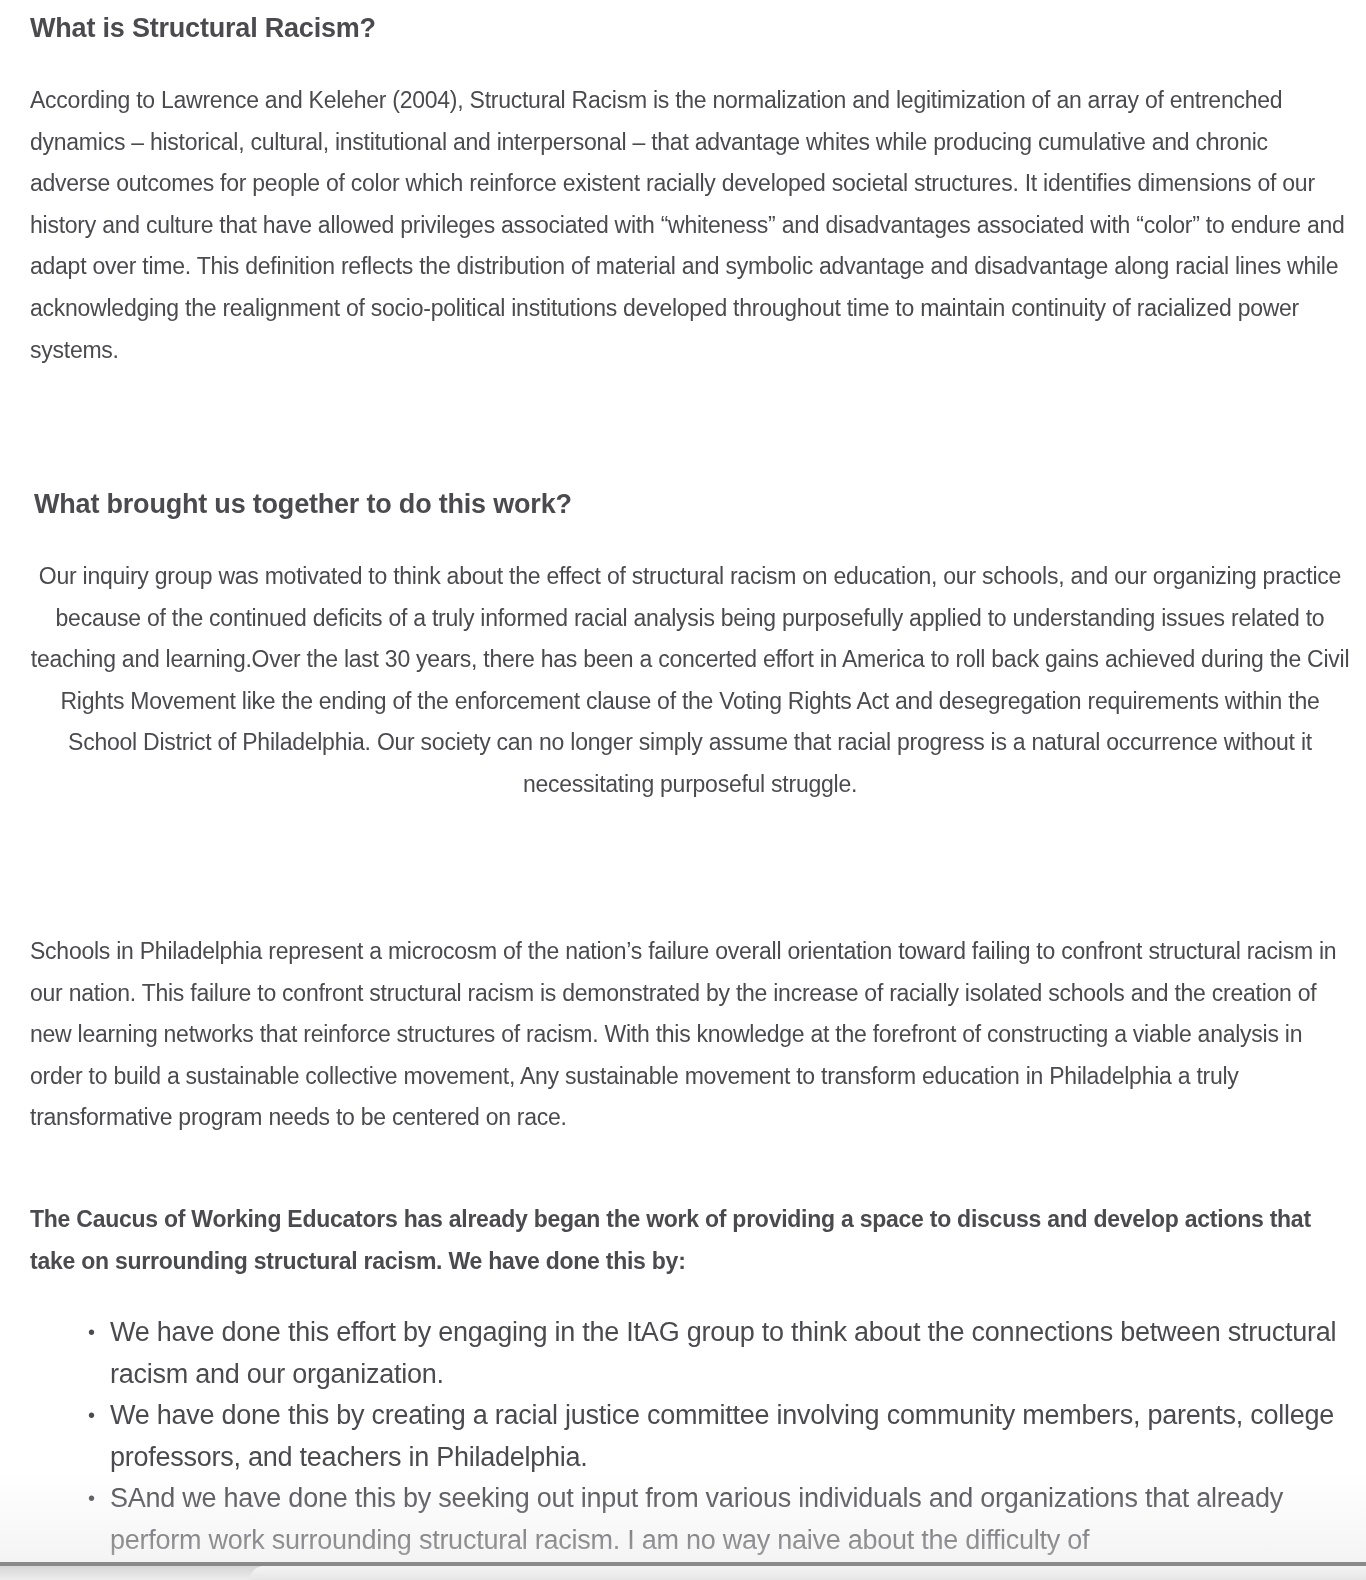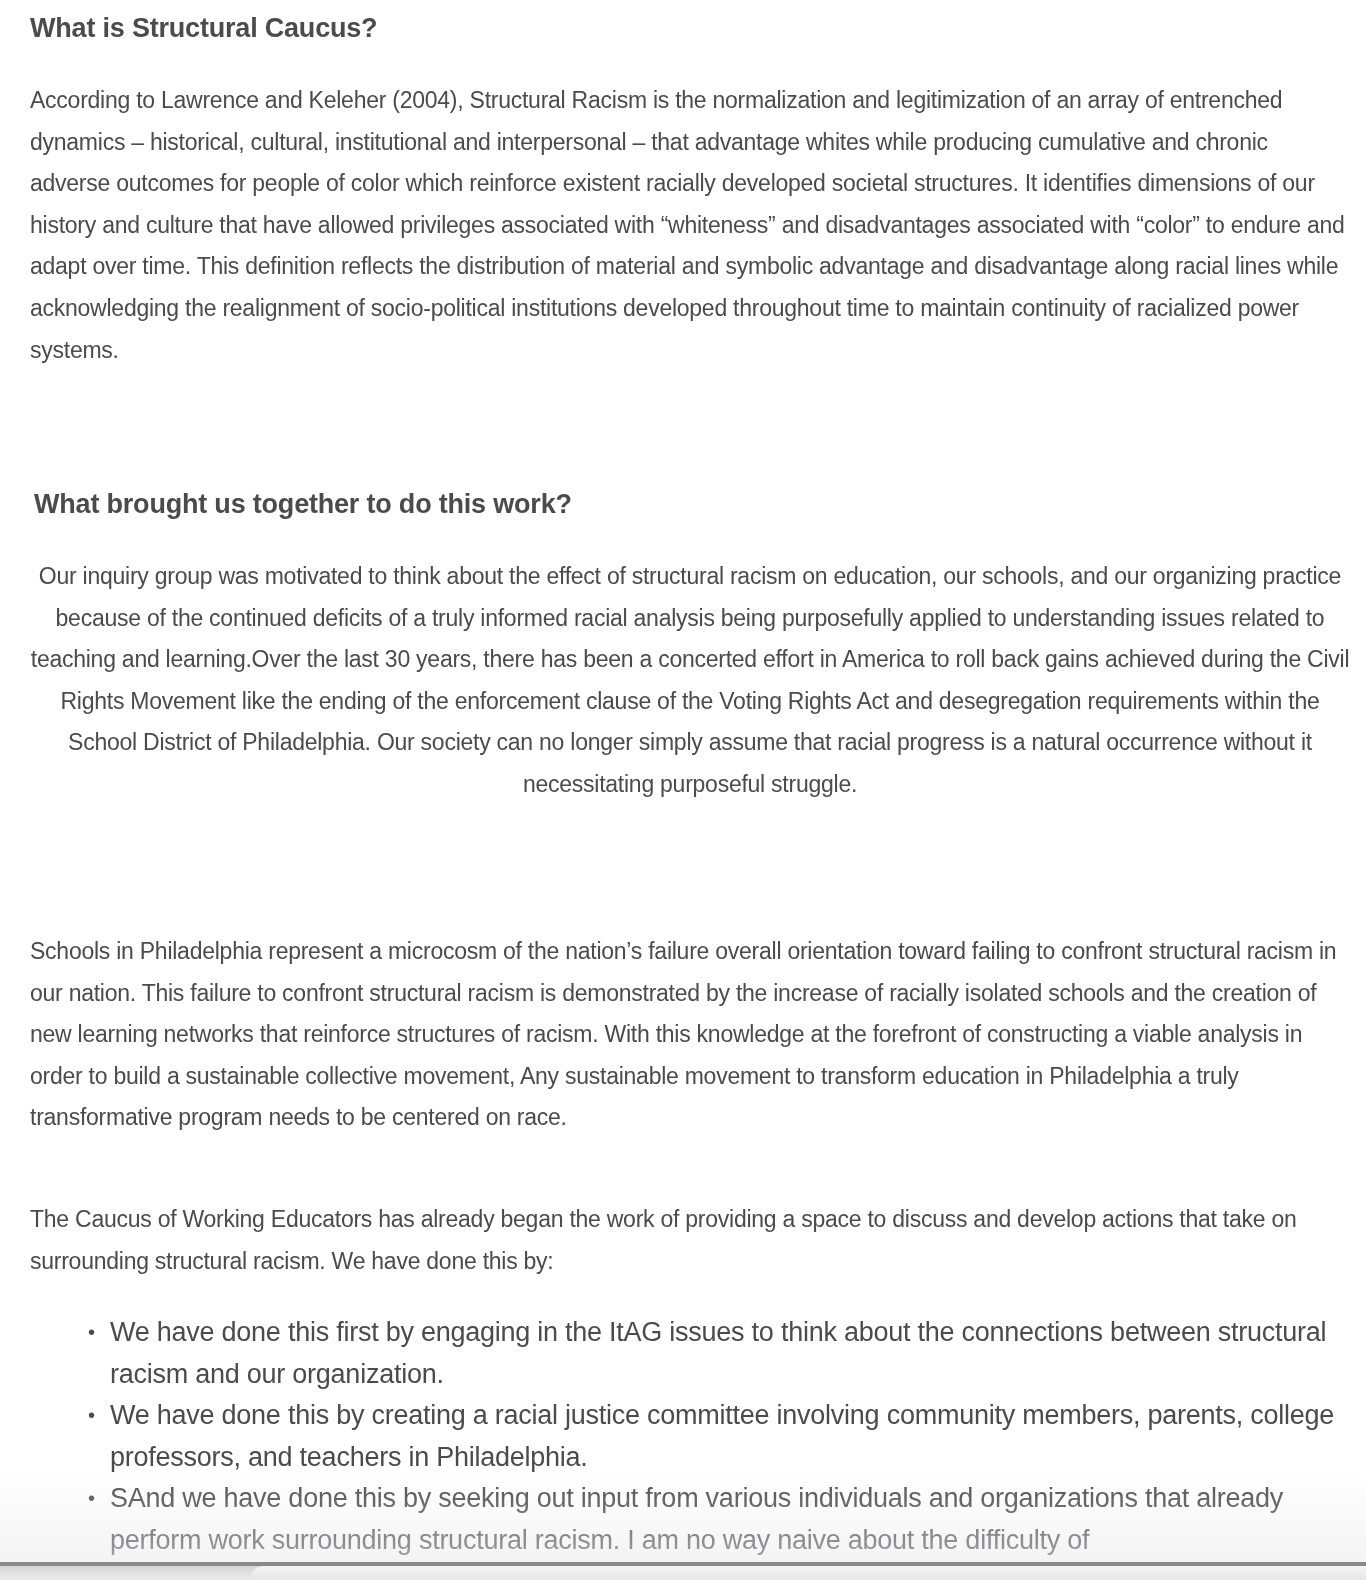--- a/index.html
+++ b/index.html
@@ -35,21 +35,21 @@
     margin: 0;
     letter-spacing: -0.25px;
     position: absolute;
     left: 0;
     width: 1320px;
   }
   #p1 { top: 80px; }
   #h2 { position: absolute; top: 484px; left: 4px; }
   #p2 { top: 556px; text-align: center; }
   #p3 { top: 931px; }
-  #p4 { top: 1199px; width: 1310px; }
+  #p4 { top: 1199px; width: 1310px; font-weight: bold; }
   ul.bullets {
     position: absolute;
     top: 1312px;
     left: 0;
     margin: 0;
     padding: 0 0 0 80px;
     list-style: none;
     font-size: 27px;
     line-height: 41.6px;
     letter-spacing: -0.25px;
@@ -98,32 +98,32 @@
     top: 0;
     height: 14px;
     border-top-left-radius: 14px;
     background: linear-gradient(to bottom, #f4f4f4, #e6e6e6);
   }
 </style>
 </head>
 <body>
 
 <div class="content">
-  <h2 id="h1" class="section-heading">What is Structural Caucus?</h2>
+  <h2 id="h1" class="section-heading">What is Structural Racism?</h2>
   <p id="p1" class="para">According to Lawrence and Keleher (2004), Structural Racism is the normalization and legitimization of an array of entrenched dynamics – historical, cultural, institutional and interpersonal – that advantage whites while producing cumulative and chronic adverse outcomes for people of color which reinforce existent racially developed societal structures. It identifies dimensions of our history and culture that have allowed privileges associated with “whiteness” and disadvantages associated with “color” to endure and adapt over time. This definition reflects the distribution of material and symbolic advantage and disadvantage along racial lines while acknowledging the realignment of socio-political institutions developed throughout time to maintain continuity of racialized  power systems.</p>
 
   <h2 id="h2" class="section-heading">What brought us together to do this work?</h2>
   <p id="p2" class="para">Our inquiry group was motivated to think about the effect of structural racism on education, our schools, and our organizing practice because of the continued deficits of a truly informed racial analysis being purposefully applied to understanding issues related to teaching and learning.Over the last 30 years, there has been a concerted effort in America to roll back gains achieved during the Civil Rights Movement like the ending of the enforcement clause of the Voting Rights Act and desegregation requirements within the School District of Philadelphia. Our society can no longer simply assume that racial progress is a natural occurrence without it necessitating purposeful struggle.</p>
   <p id="p3" class="para">Schools in Philadelphia represent a microcosm of the nation’s failure overall orientation toward failing to confront structural racism in our nation. This failure to confront structural racism is demonstrated by the increase of racially isolated schools and the creation of new learning networks that reinforce structures of racism.  With this knowledge at the forefront of constructing a viable analysis in order to build a sustainable collective movement, Any sustainable movement to transform education in Philadelphia a truly transformative program needs to be centered on race.</p>
   <p id="p4" class="para">The Caucus of Working Educators has already began the work of providing a space to discuss and develop actions that take on surrounding structural racism. We have done this by:</p>
 
   <ul class="bullets">
     <li>
       <span class="bullet">•</span>
-      <span>We have done this first by engaging in the ItAG issues to think about the connections between structural racism and our organization.</span>
+      <span>We have done this effort by engaging in the ItAG group to think about the connections between structural racism and our organization.</span>
     </li>
     <li>
       <span class="bullet">•</span>
       <span>We have done this by creating a racial justice committee involving community members, parents, college professors, and teachers in Philadelphia.</span>
     </li>
     <li>
       <span class="bullet">•</span>
       <span>SAnd we have done this by seeking out input from various individuals and organizations that already perform work surrounding structural racism. I am no way naive about the difficulty of</span>
     </li>
   </ul>

